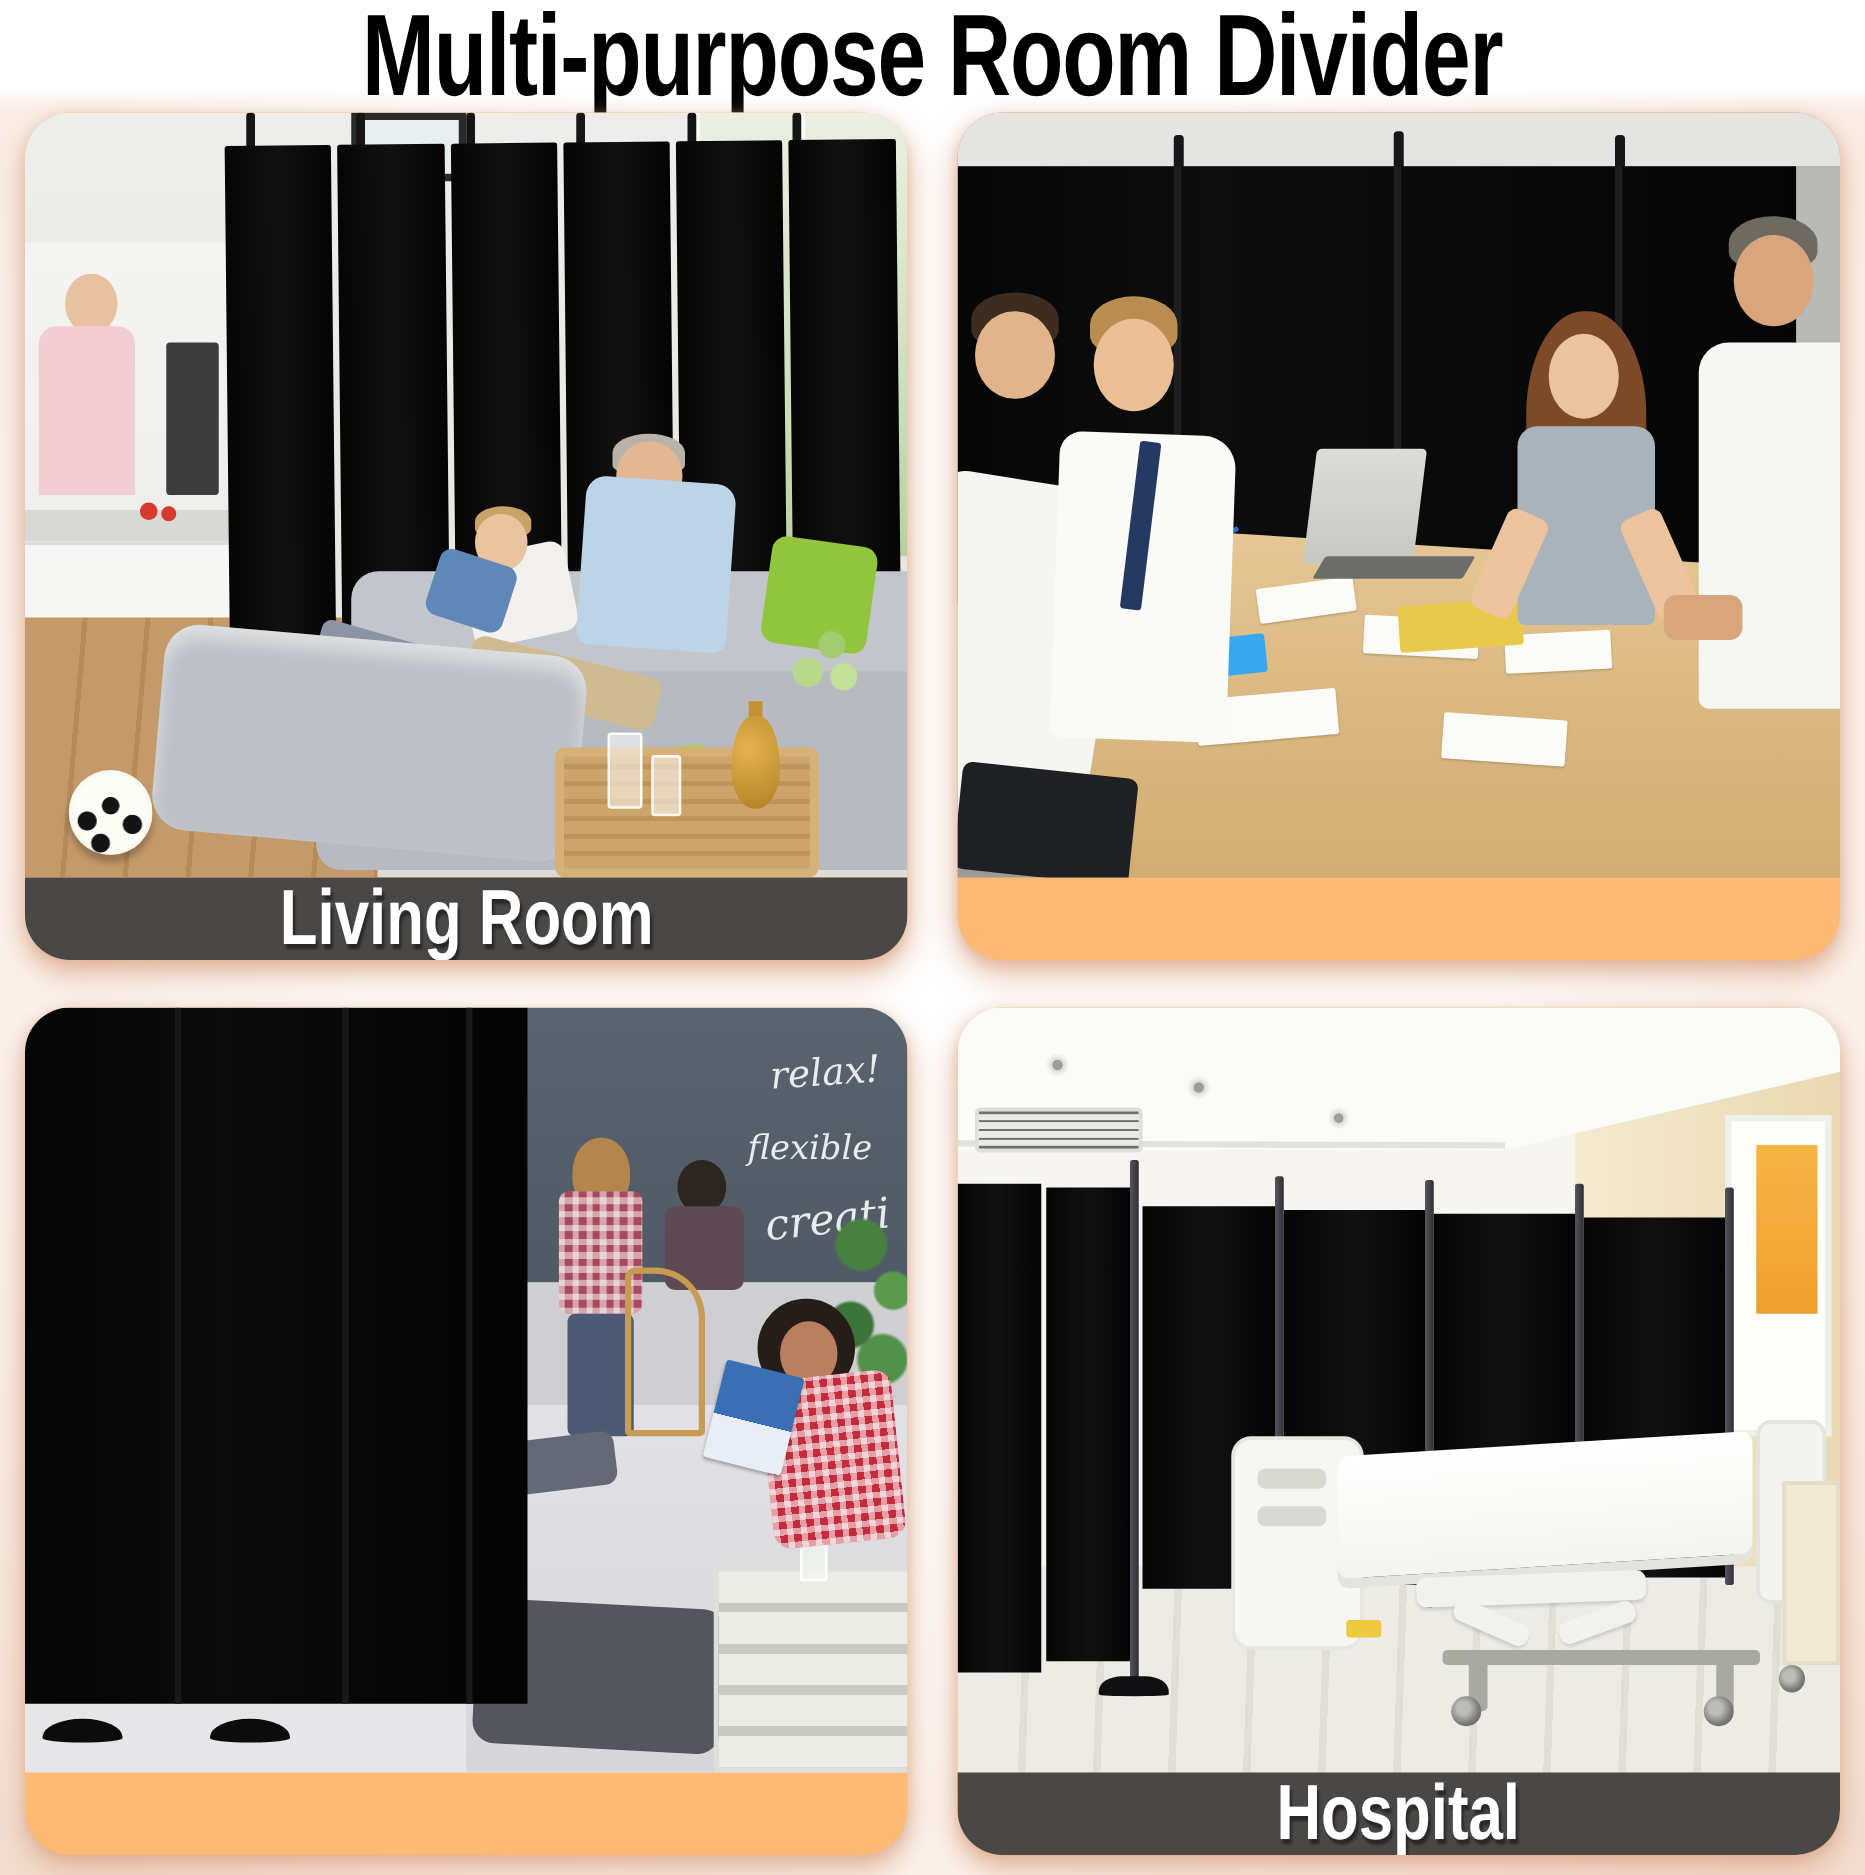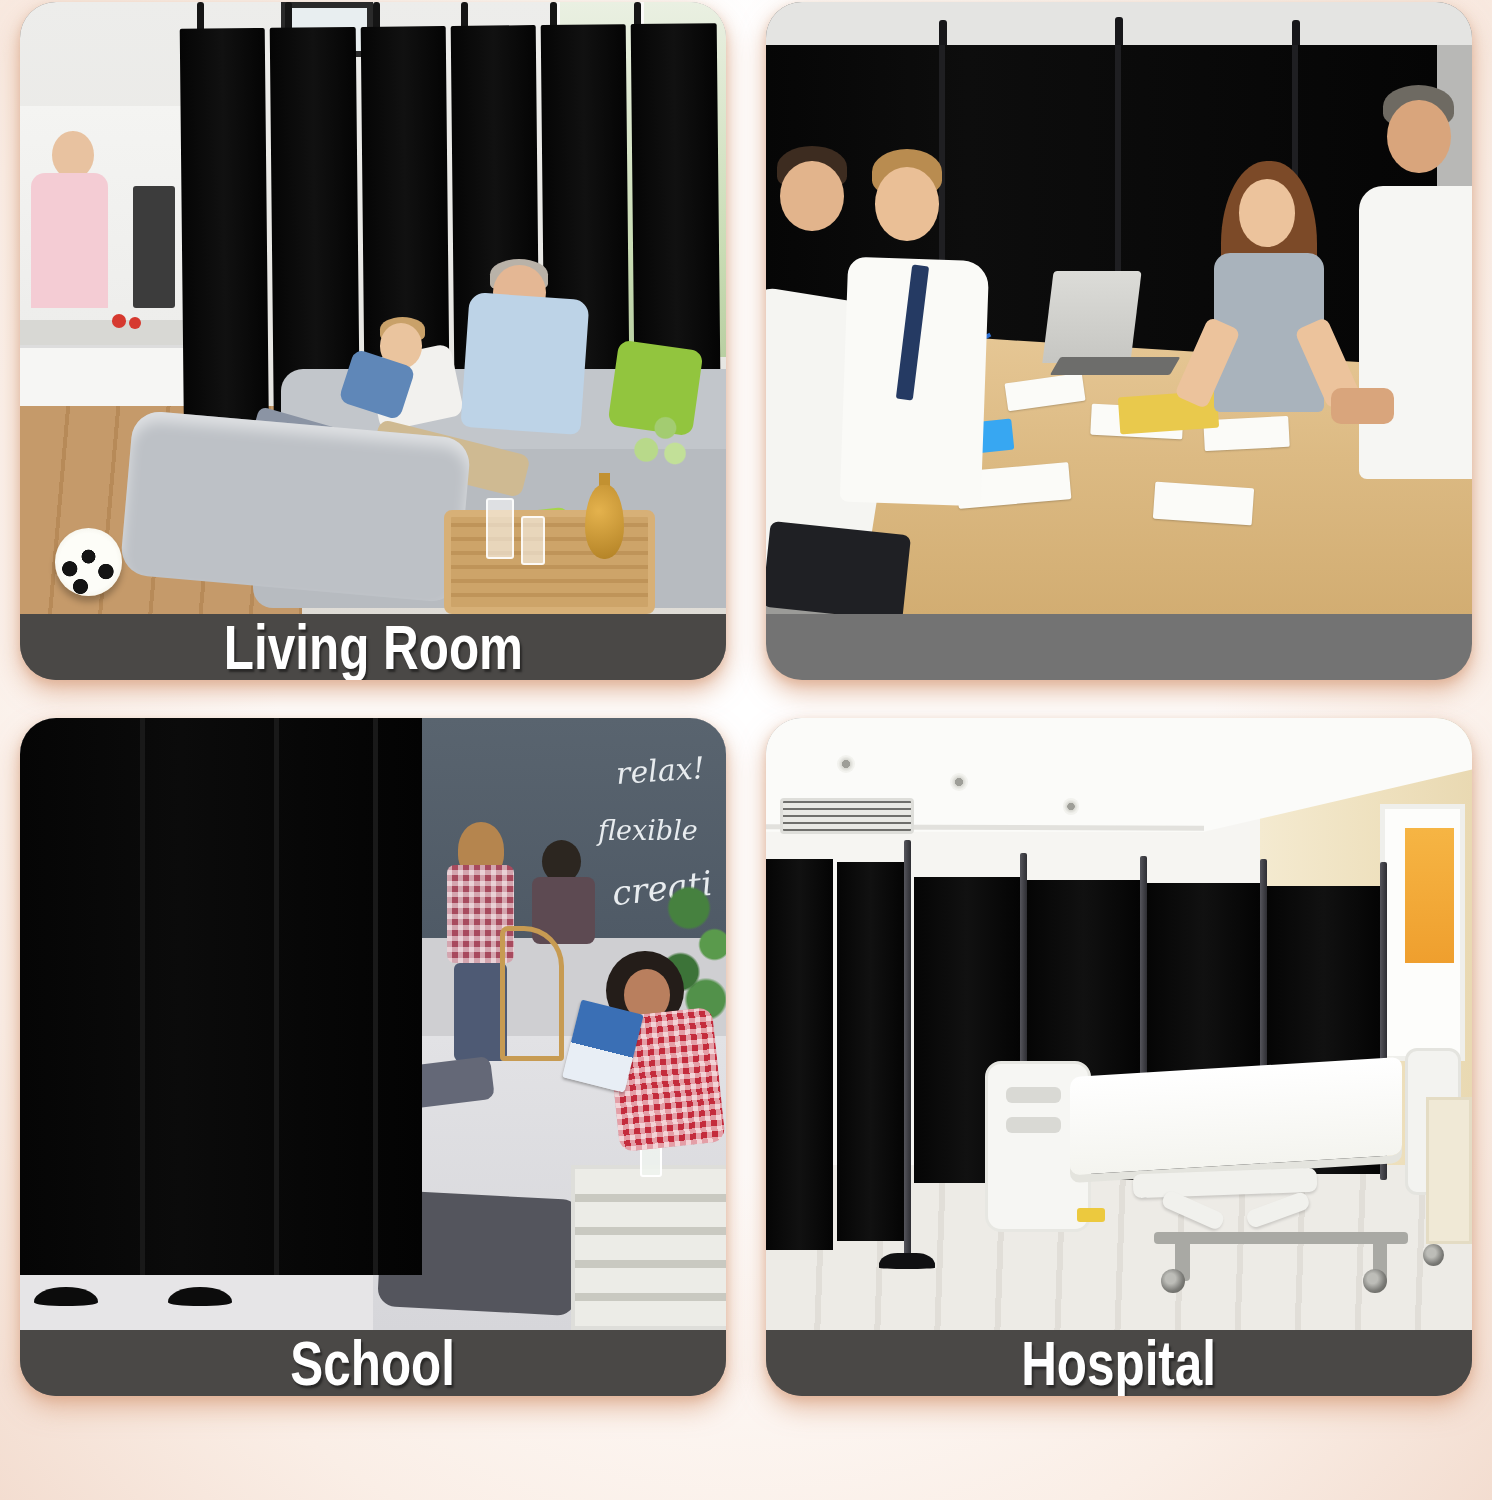--- a/index.html
+++ b/index.html
@@ -23,21 +23,21 @@
   }
 
   
   .grid {
     display:grid; grid-template-columns:1fr 1fr; gap:38px 40px;
     padding:2px 20px 0 20px;
   }
   .card {
     position:relative; height:678px; border-radius:36px; overflow:hidden;
     box-shadow:0 12px 26px rgba(222,168,138,0.75), 0 4px 10px rgba(210,160,130,0.5);
-    background:#737373;
+    background:#fdba74;
   }
   .photo { position:absolute; inset:0 0 66px 0; overflow:hidden; }
   .caption {
     position:absolute; left:0; right:0; bottom:0; height:66px;
     background:#4a4846; display:flex; align-items:center; justify-content:center;
   }
   .caption span {
     color:#fff; font-size:52px; font-weight:900; letter-spacing:0;
     transform:scale(0.95,1.2); text-shadow:2px 3px 2px rgba(0,0,0,0.45); white-space:nowrap;
   }
@@ -198,20 +198,23 @@
   .ho-frame { background:#a9a9a4; border-radius:4px; }
   .ho-wheel { background:radial-gradient(circle at 40% 40%, #bdbdb8 25%, #7c7c78 60%, #55544f); border-radius:50%; }
   .ho-yellow { background:#ecc93e; border-radius:3px; }
   .ho-cab { right:0; top:62%; width:6.5%; height:24%; background:#f0e9d6; border:3px solid #e4dcc4; }
 </style>
 </head>
 <body>
 
 <div>
 
+  <div class="title-bar">
+    <h1>Multi-purpose Room Divider</h1>
+  </div>
 
   <div class="grid">
 
     <div class="card">
       <div class="photo lr">
         <div class="abs lr-window">
           <div class="mull" style="left:46%"></div>
         </div>
         <div class="abs lr-hiwin"></div>
         <div class="abs lr-kitchen"></div>
@@ -339,23 +342,20 @@
         <div class="abs sc-girl3-face"></div>
         <div class="abs sc-girl3-shirt"></div>
         <div class="abs sc-mag"></div>
         <div class="abs sc-divider"></div>
         <div class="abs sc-seam" style="left:17%"></div>
         <div class="abs sc-seam" style="left:36%"></div>
         <div class="abs sc-seam" style="left:50%"></div>
         <div class="abs sc-foot" style="left:2%"></div>
         <div class="abs sc-foot" style="left:21%"></div>
       </div>
-      <div class="caption">
-        <span>School</span>
-      </div>
     </div>
 
     <div class="card">
       <div class="photo ho">
         <div class="abs ho-wallR"></div>
         <div class="abs ho-door"></div>
         <div class="abs ho-door-or"></div>
         <div class="abs ho-ceil"></div>
         <div class="abs ho-soffit-edge"></div>
         <div class="abs ho-light" style="left:10%; top:6%; width:2.6%; height:3%;"></div>

